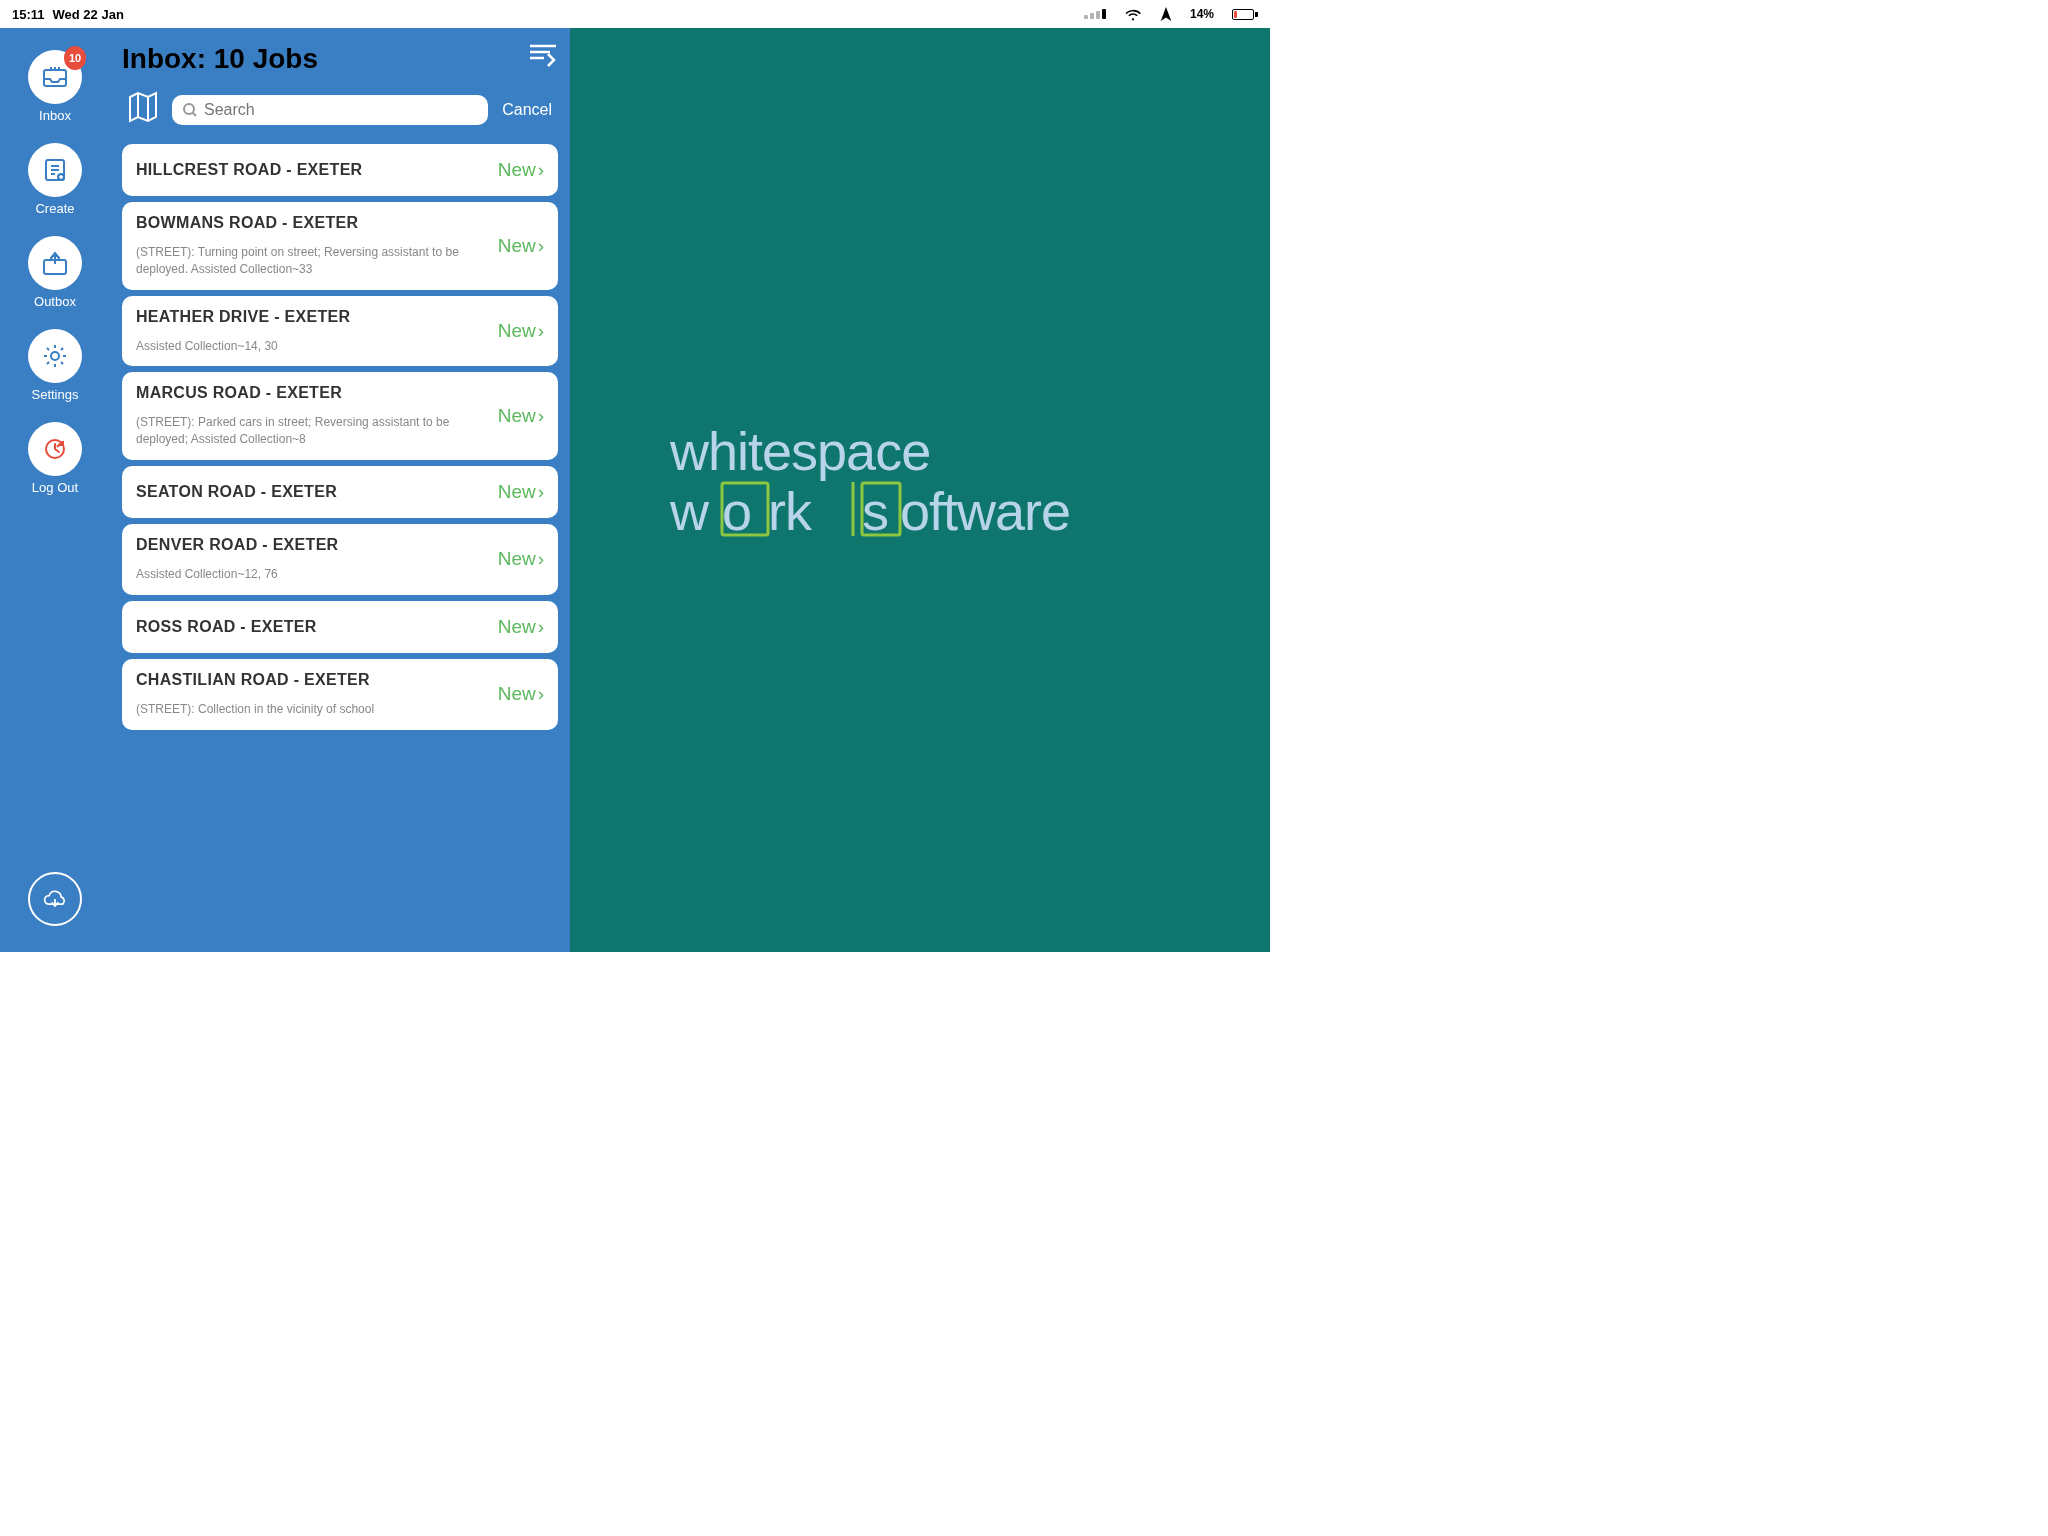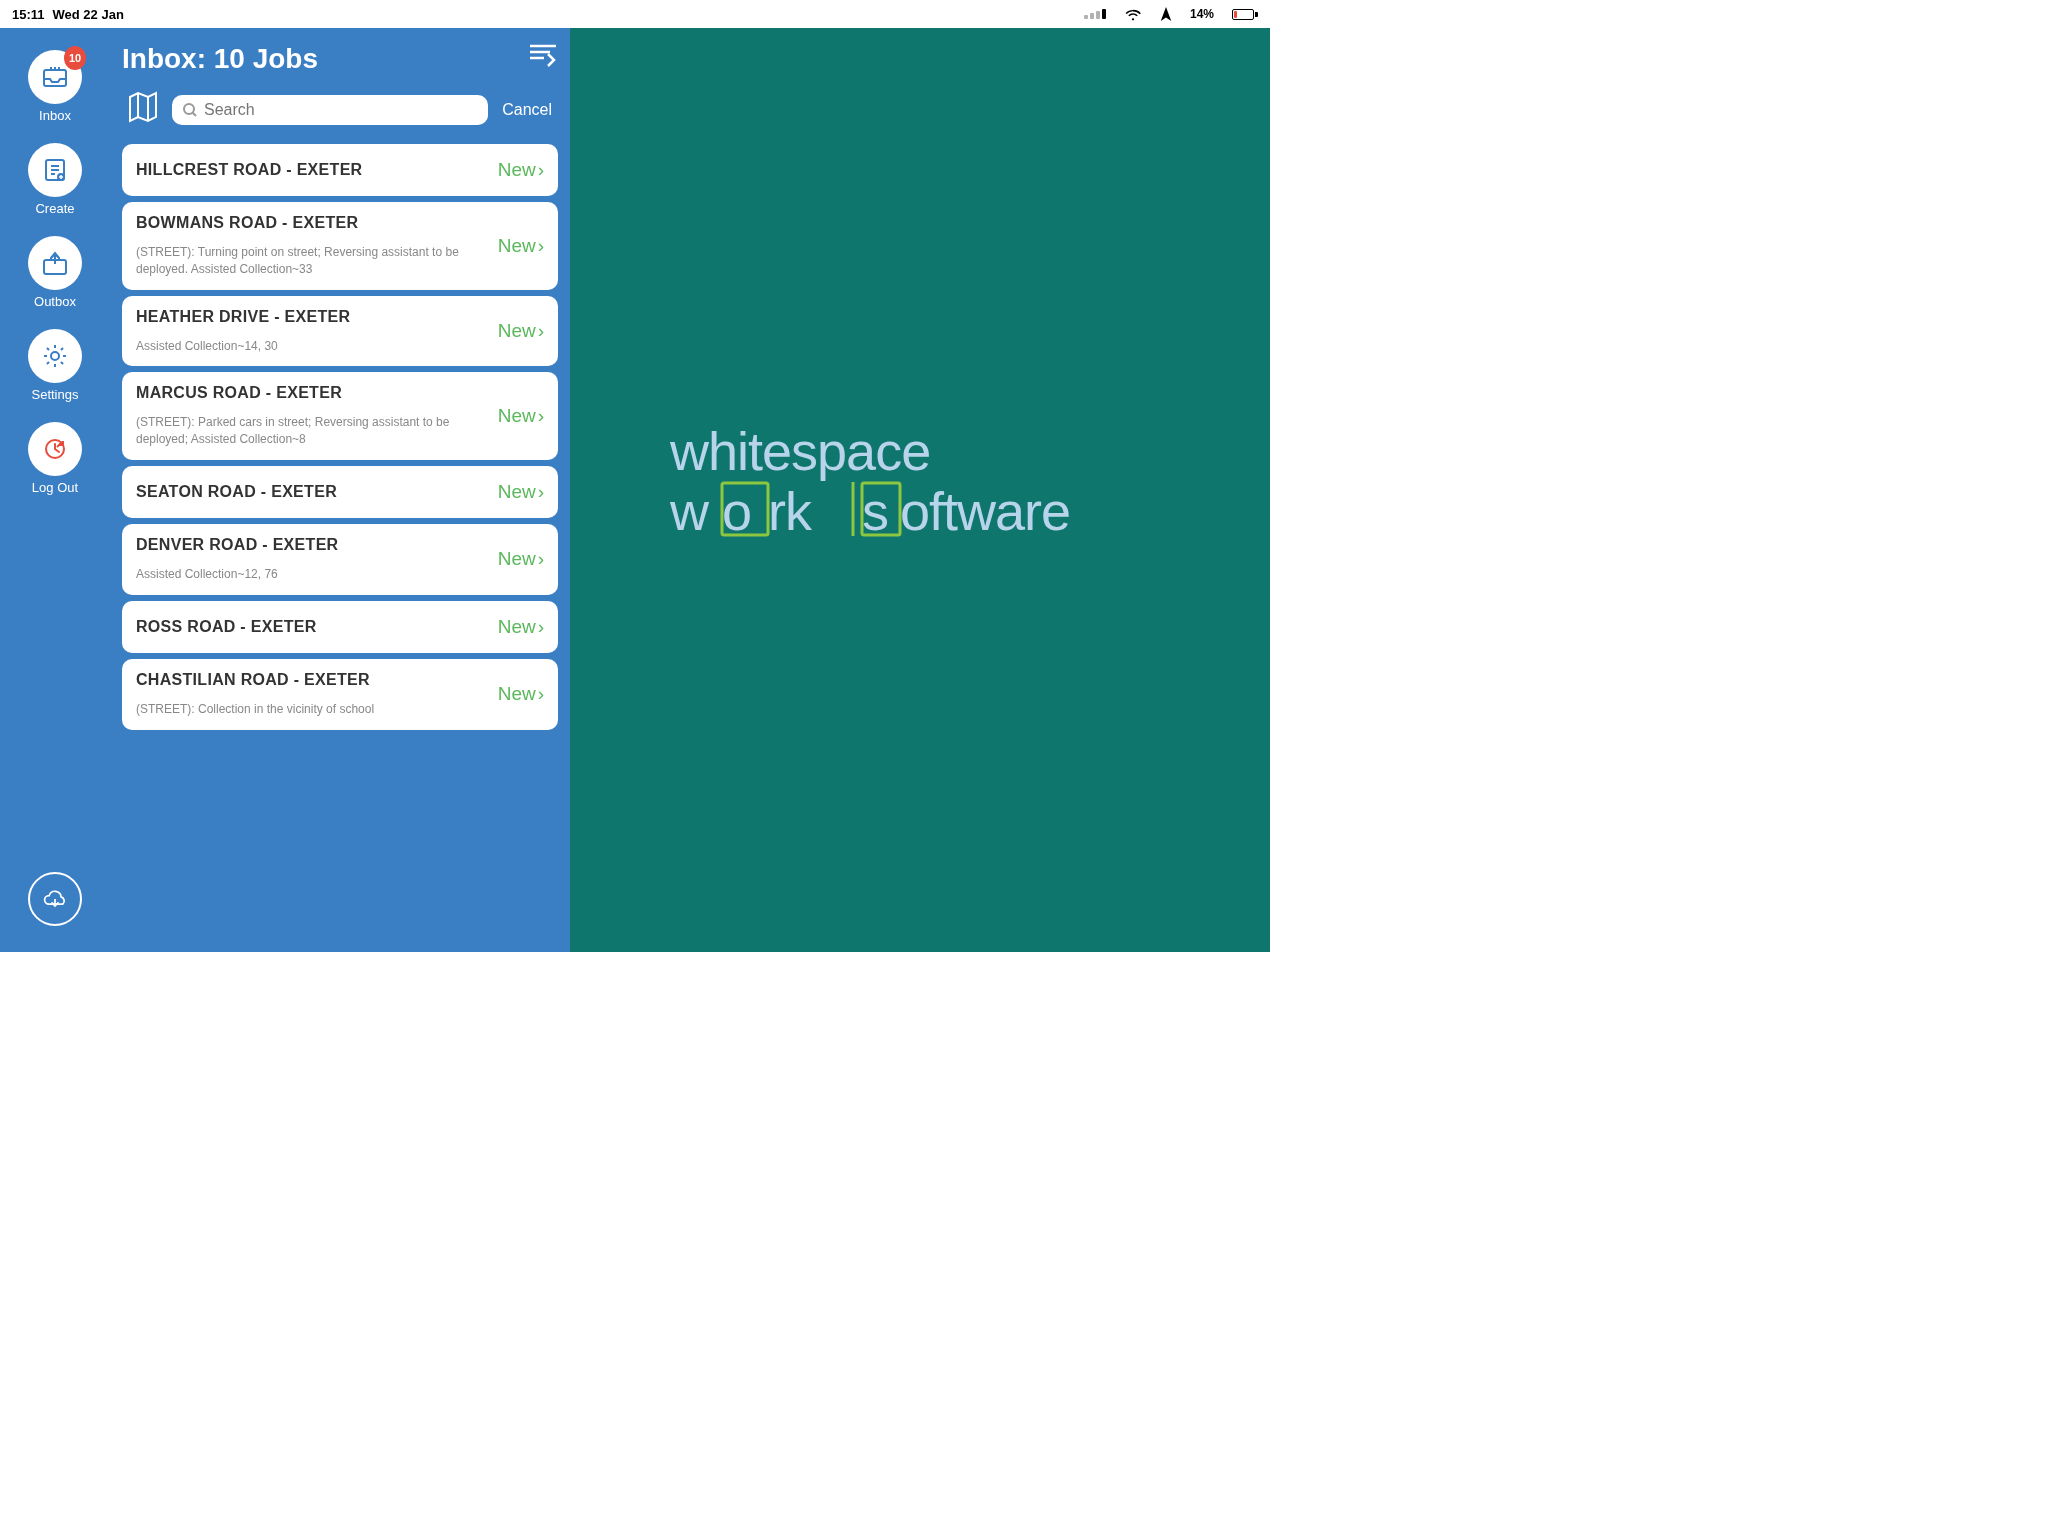--- a/index.html
+++ b/index.html
@@ -103,21 +103,21 @@
       overflow: hidden;
     }
 
     .inbox-header {
       display: flex;
       align-items: center;
       justify-content: space-between;
       margin-bottom: 12px;
     }
     .inbox-title {
-      color: #ffffff;
+      color: #000000;
       font-size: 28px;
       font-weight: 600;
     }
     .sort-icon {
       color: #fff;
       font-size: 26px;
     }
 
     .search-row {
       display: flex;

